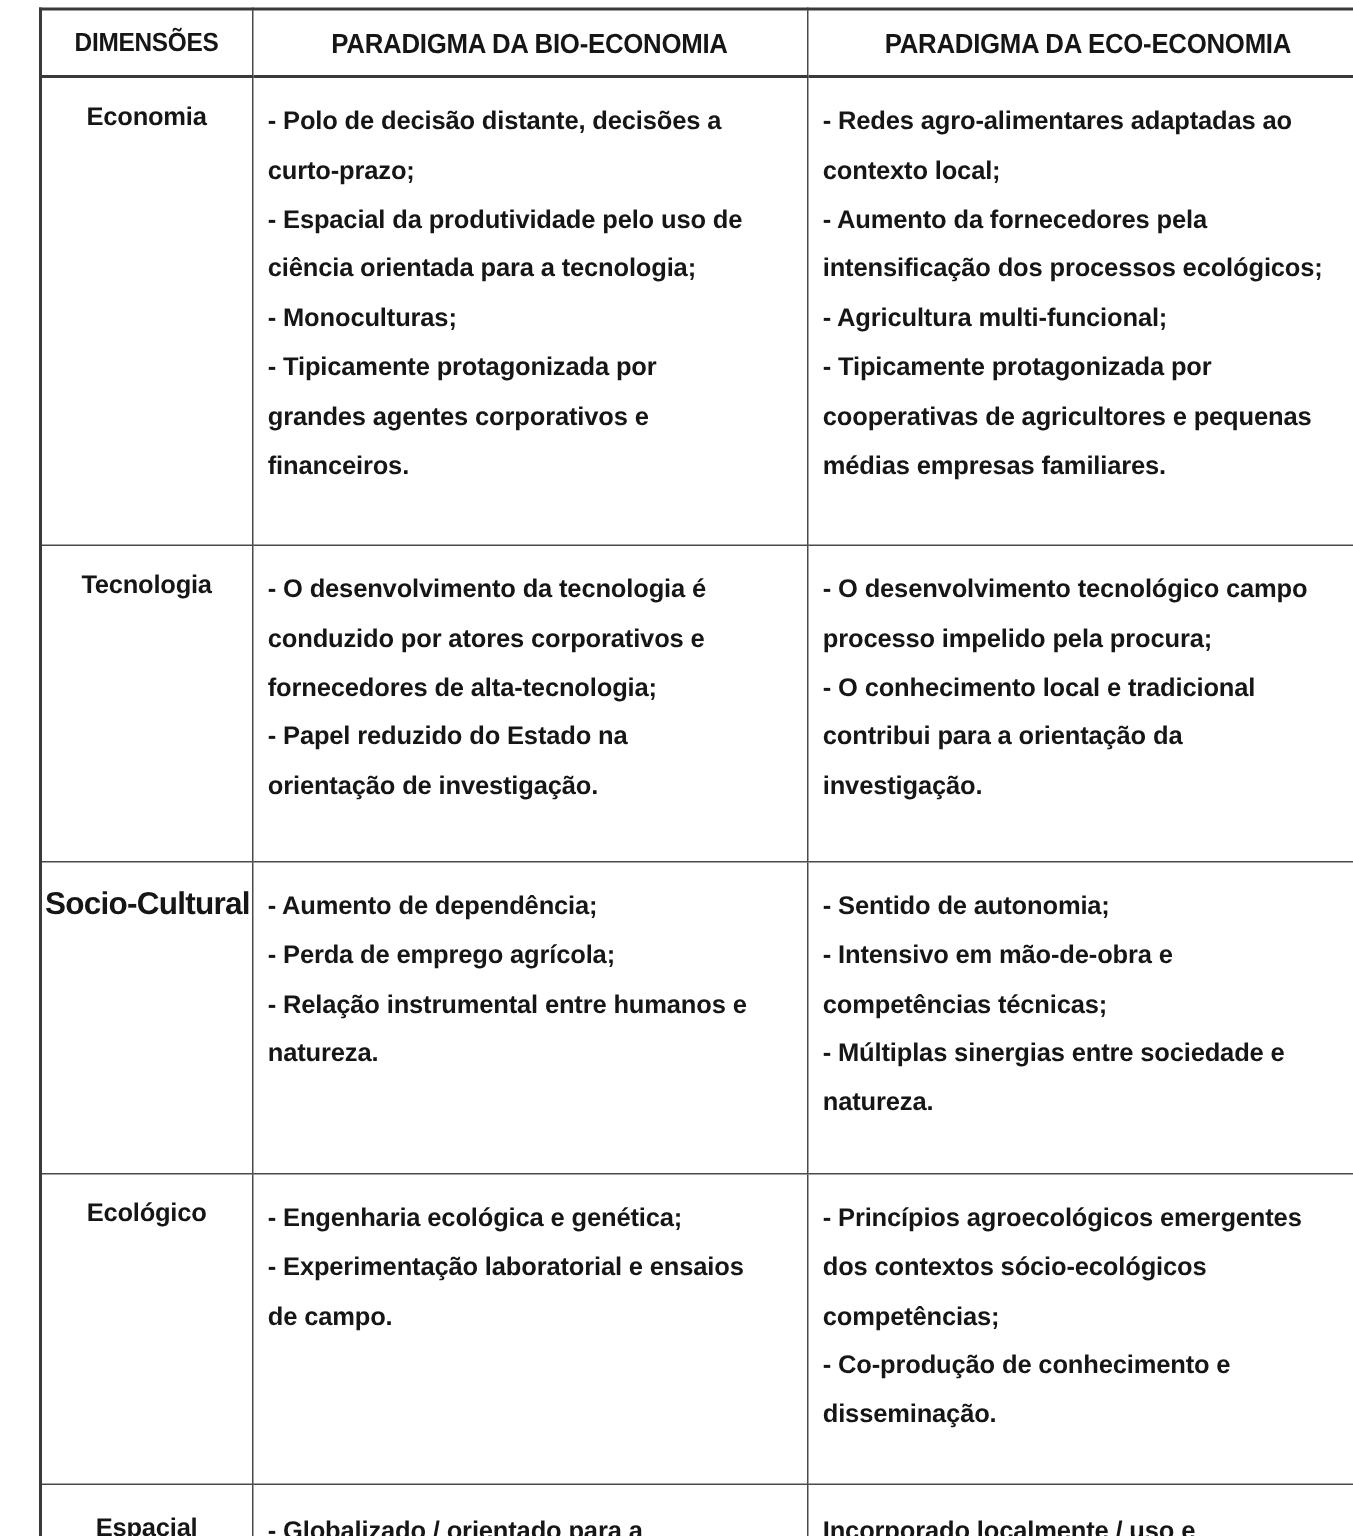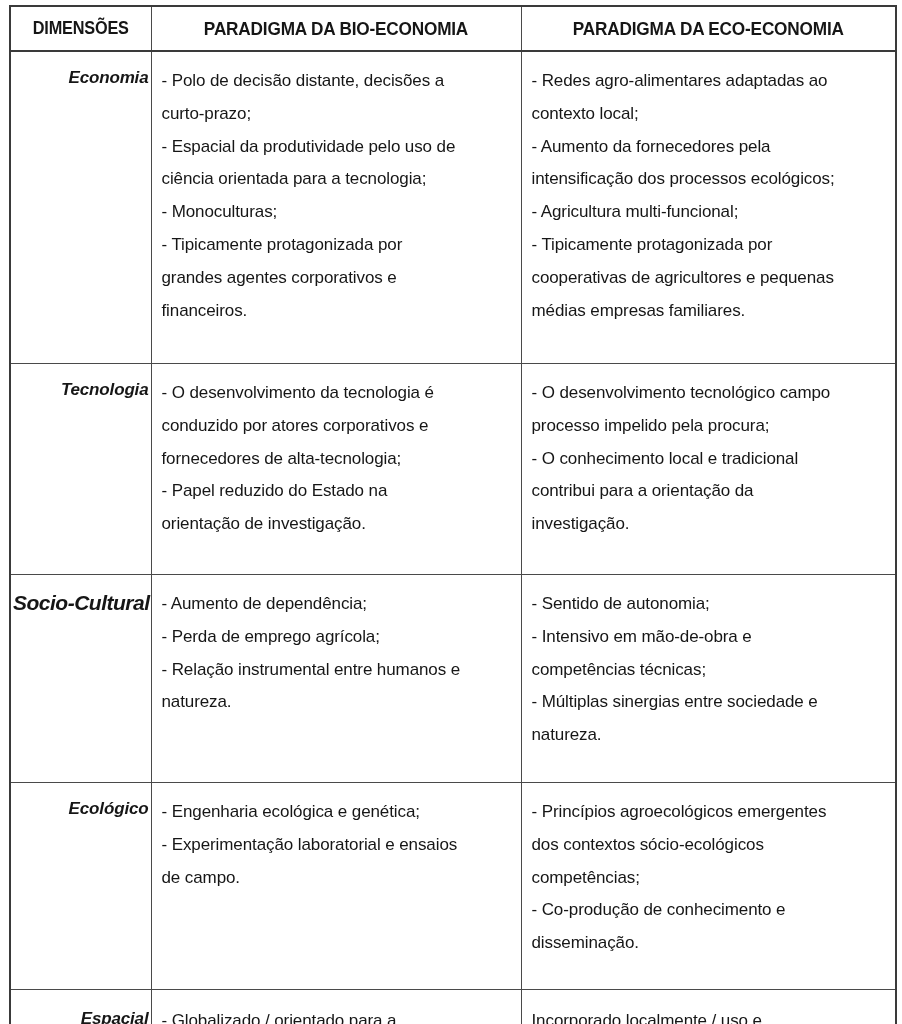--- a/index.html
+++ b/index.html
@@ -15,21 +15,21 @@
     font-family: "Liberation Sans", "DejaVu Sans", sans-serif;
     color: #161616;
     -webkit-font-smoothing: antialiased;
   }
 
   .sheet {
     position: relative;
     width: 902px;
     height: 760px;
     box-sizing: border-box;
-    padding: 5px 7px 10px 9px;
+    padding: 5px 7px 10px 26px;
   }
 
   table.paradigm-table {
     width: 886px;
     border-collapse: collapse;
     table-layout: fixed;
     border: 2px solid #3a3a3a;
   }
 
   table.paradigm-table col.c-dim      { width: 141px; }
@@ -56,42 +56,42 @@
     transform: scaleX(0.93);
     transform-origin: center;
     white-space: nowrap;
   }
   thead tr.header-row th.dim-head {
     font-size: 17.5px;
   }
 
   
   tbody td.dim-cell {
-    text-align: right;
+    text-align: center;
     font-weight: 700;
     font-size: 17px;
     padding: 16px 2px 0 2px;
     letter-spacing: -0.15px;
     white-space: nowrap;
-    font-style: italic;
   }
   tbody td.dim-cell .dim-label {
     display: block;
   }
 
   tbody td.body-cell {
     padding: 13px 10px 10px 10px;
     font-size: 17px;
     line-height: 1.93;
     letter-spacing: -0.1px;
   }
 
   tbody td.body-cell .line {
     display: block;
     white-space: nowrap;
+    font-weight: bold;
   }
 
   
   tbody tr.row-economia       td { height: 288px; }
   tbody tr.row-tecnologia     td { height: 187px; }
   tbody tr.row-socio-cultural td { height: 184px; }
   tbody tr.row-ecologico      td { height: 183px; }
   tbody tr.row-espacial       td { height: 114px; }
 
   tbody tr.row-espacial td.body-cell { padding-top: 15px; }

